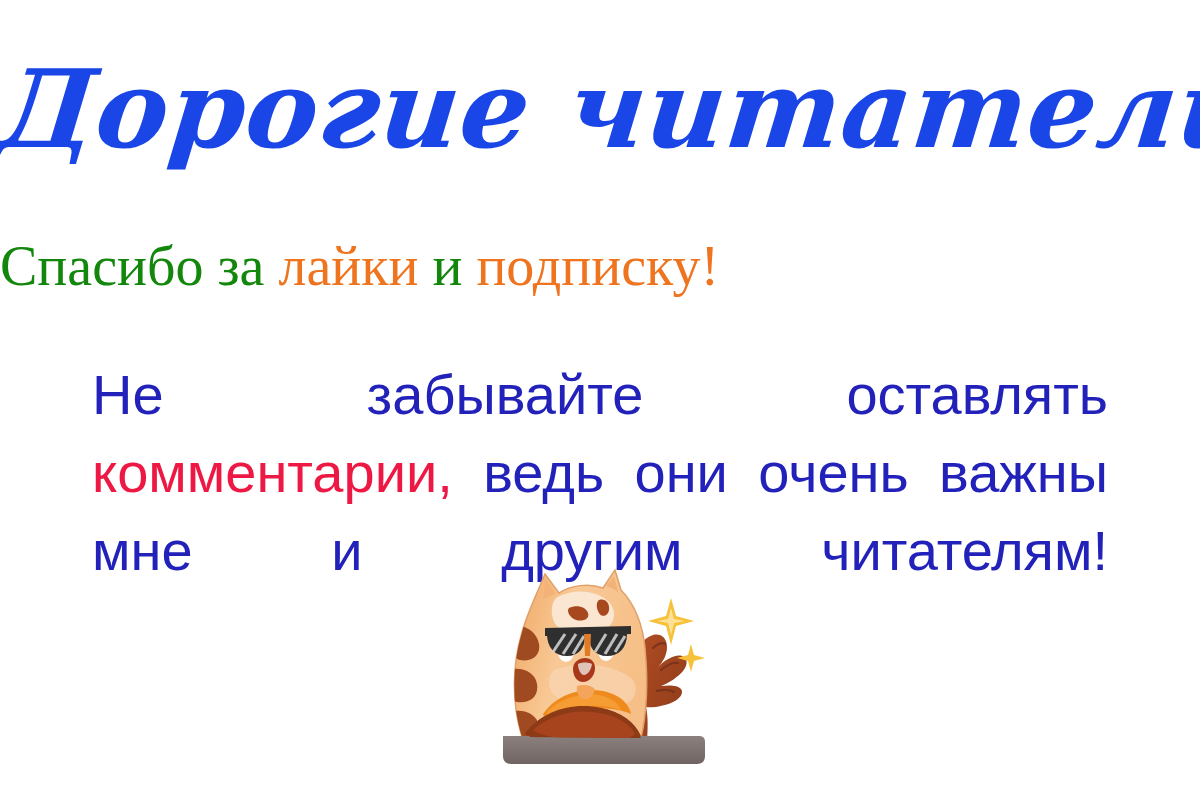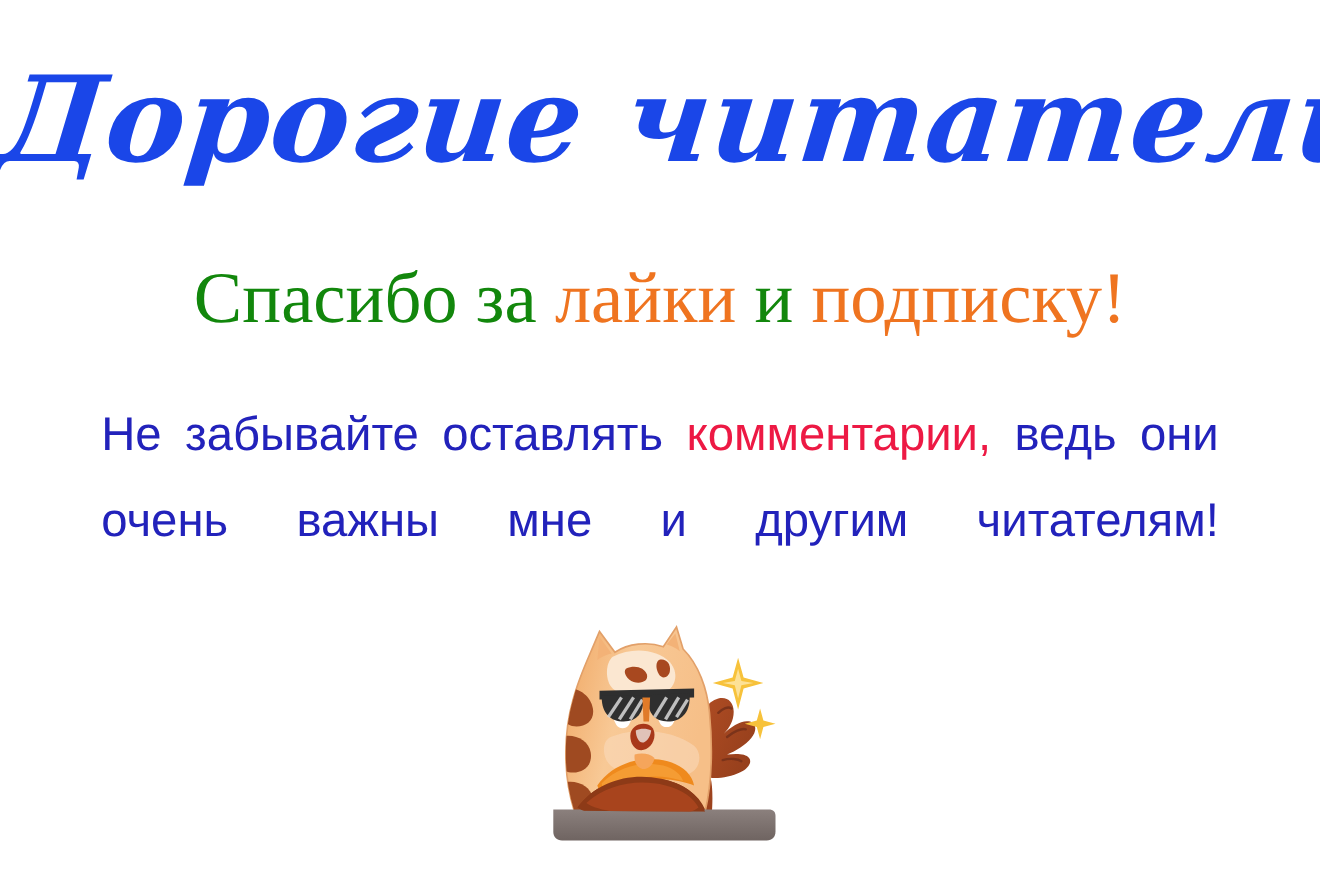--- a/index.html
+++ b/index.html
@@ -35,39 +35,38 @@
     transform: skewX(-6deg);
     transform-origin: center center;
   }
 
   
   .subtitle {
     position: absolute;
     left: 0;
     top: 236px;
     width: 1200px;
-    text-align: center;
     font-family: "Liberation Serif", "DejaVu Serif", serif;
     font-weight: 400;
-    font-size: 66px;
+    font-size: 56px;
     line-height: 1.1;
     white-space: nowrap;
   }
   .sub-green  { color: #12870c; }
   .sub-orange { color: #ef7420; }
 
   
   .body-para {
     position: absolute;
     left: 92px;
     top: 356px;
     width: 1016px;
     font-family: "Liberation Sans", "DejaVu Sans", sans-serif;
     font-weight: 400;
-    font-size: 43px;
+    font-size: 56px;
     line-height: 78px;
     color: #2222bb;
     text-align: justify;
     text-justify: inter-word;
   }
   .body-para .frag { display: inline; }
   .body-red { color: #ed1944; }
   
   .body-para::after {
     content: "";

